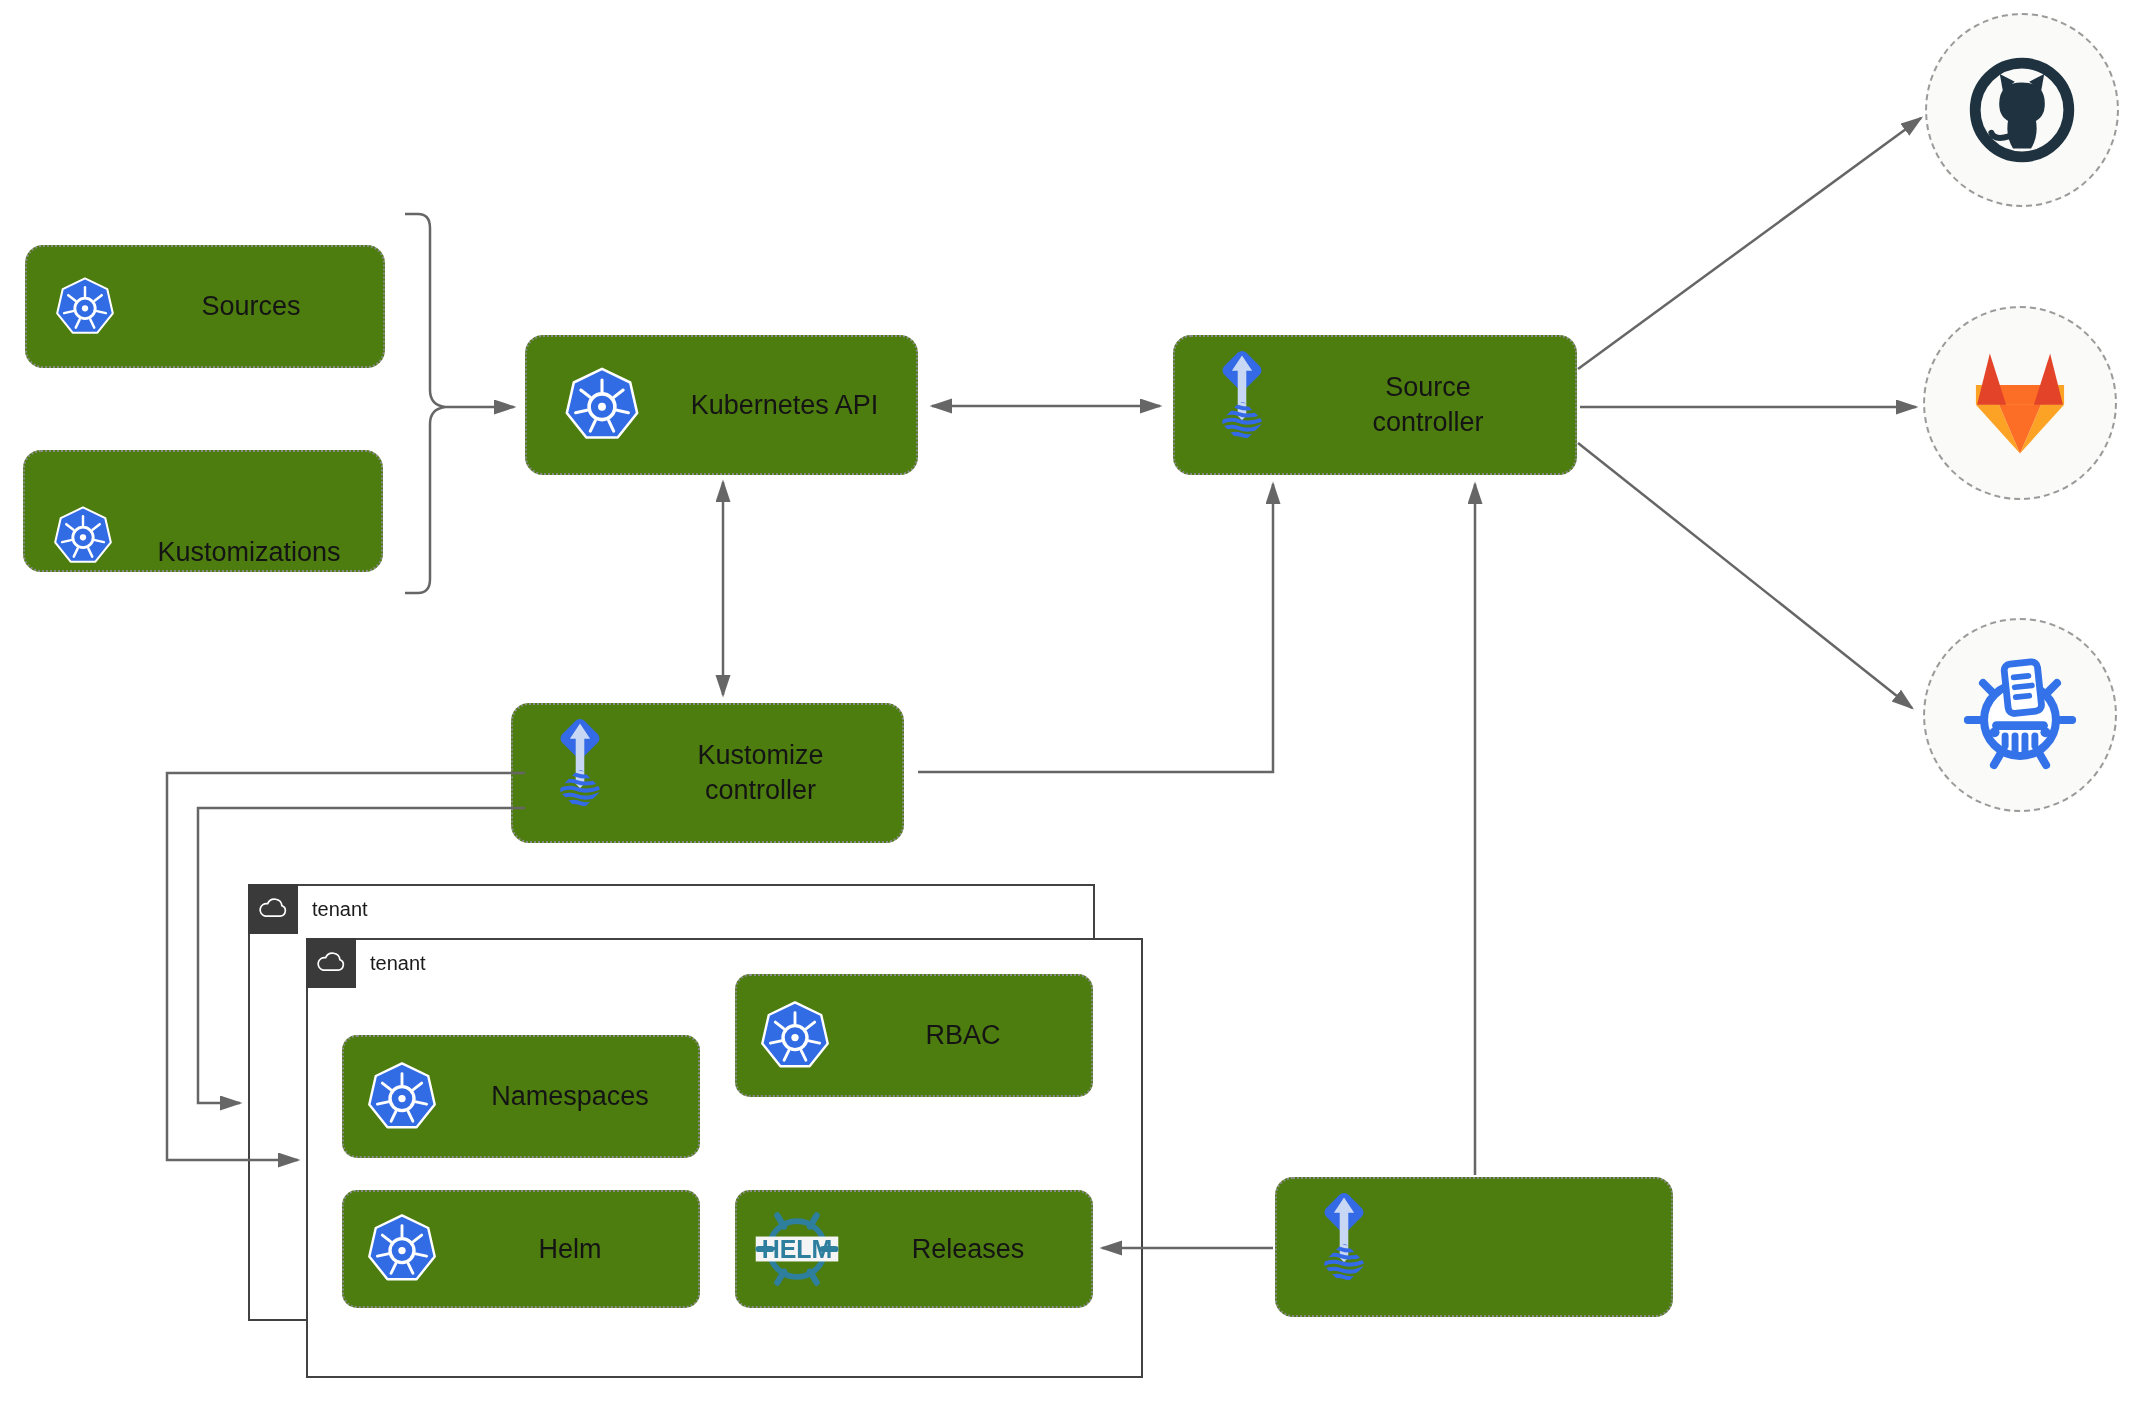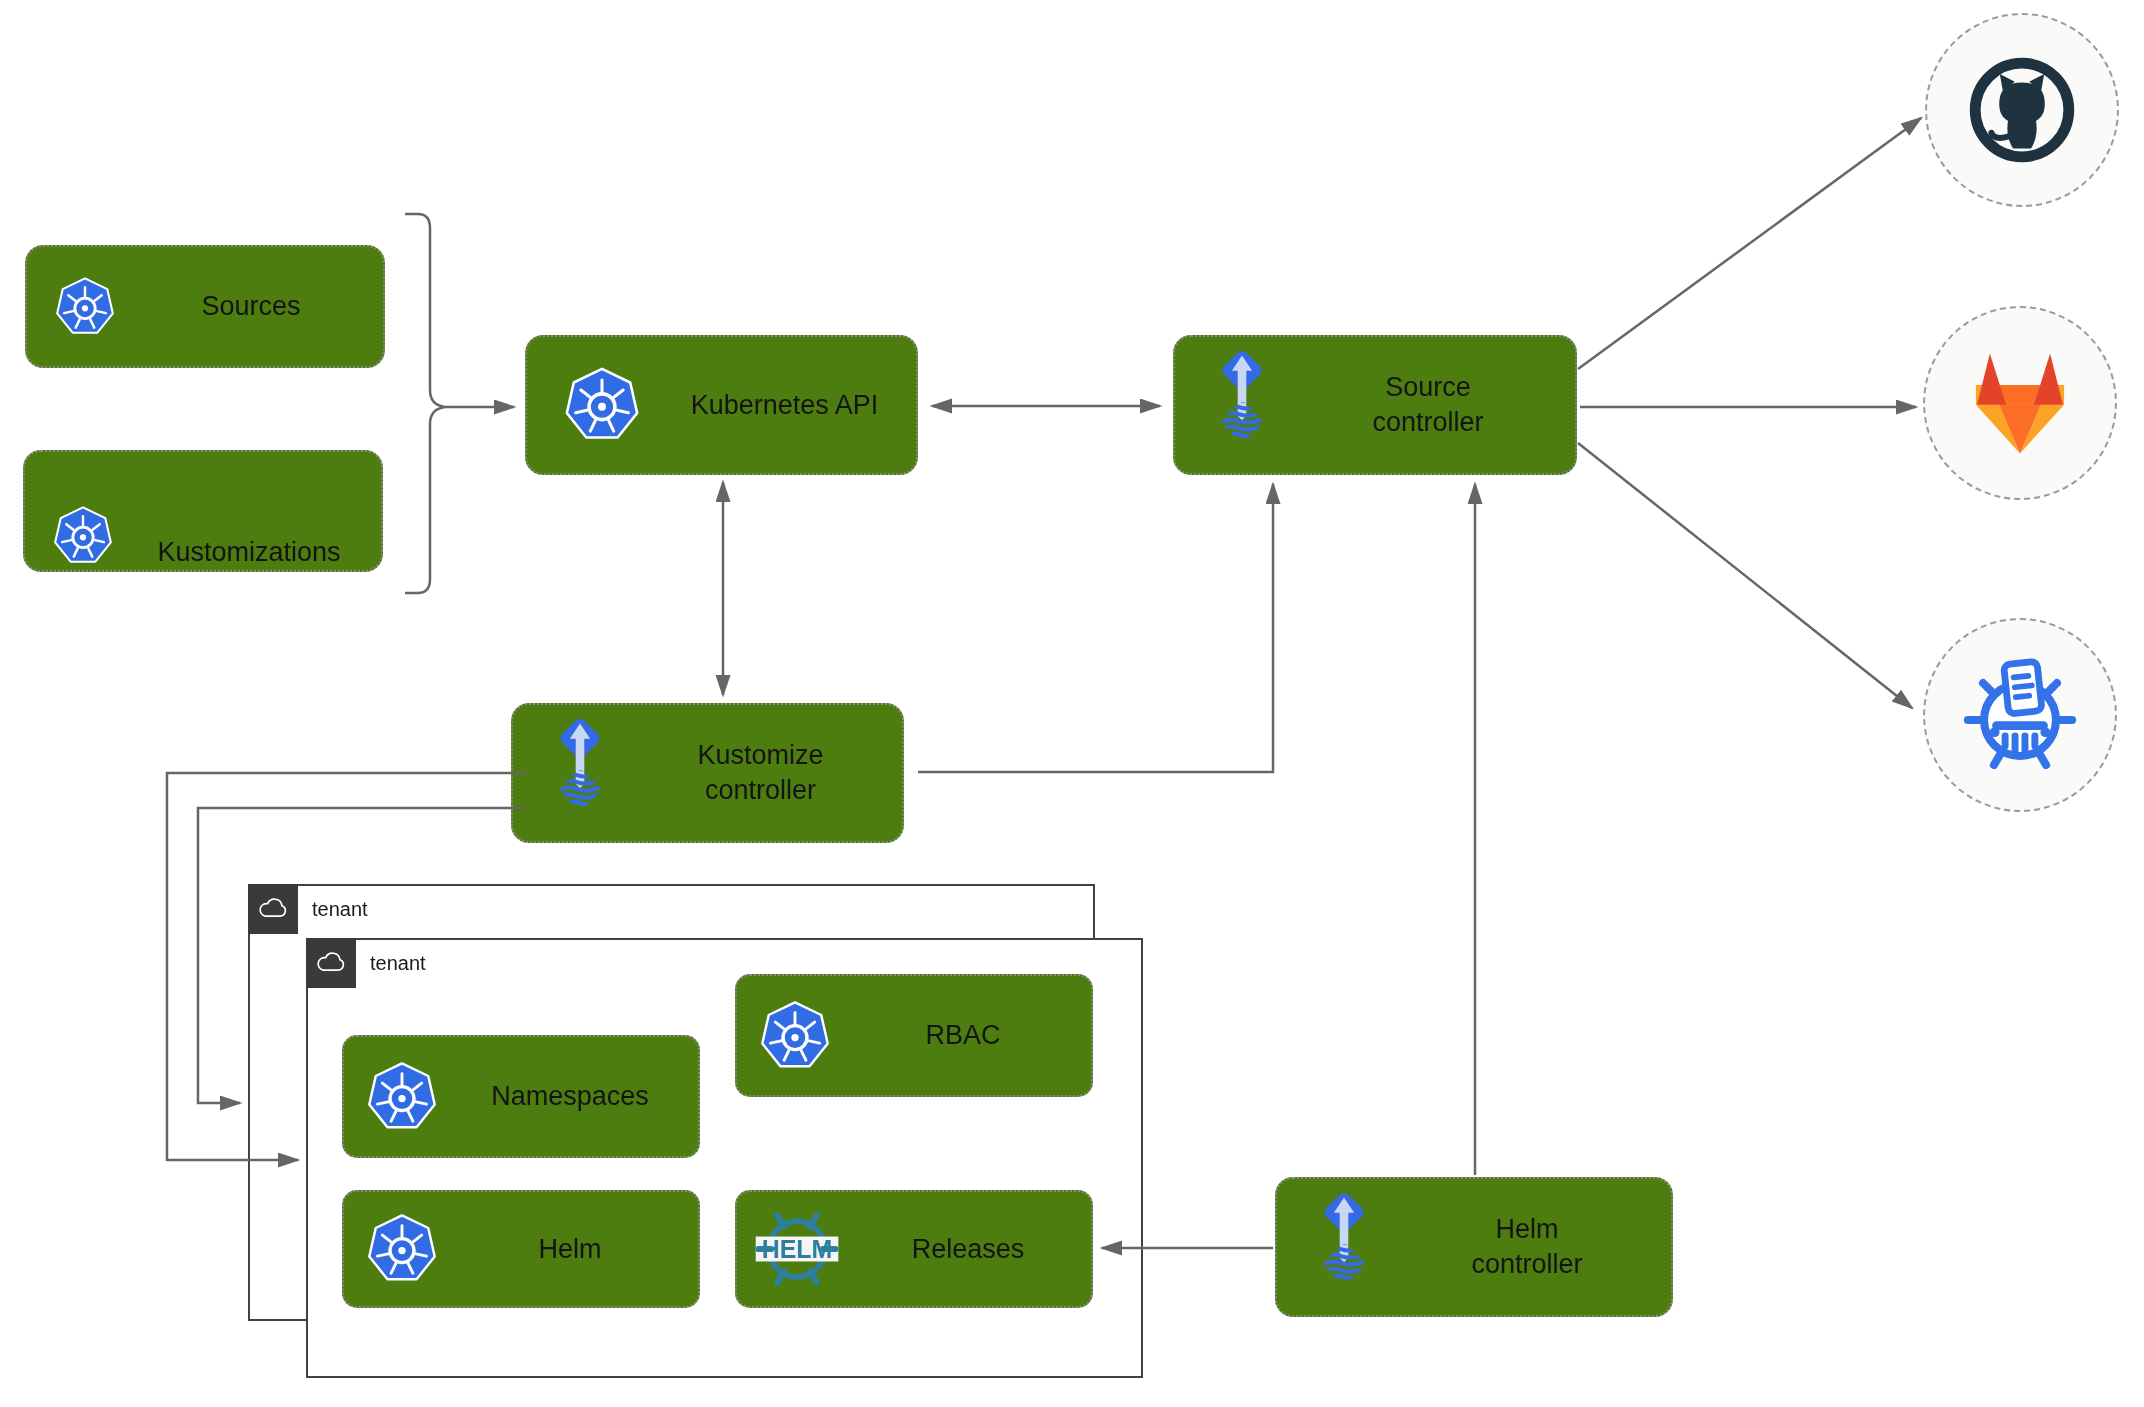--- a/index.html
+++ b/index.html
@@ -182,21 +182,20 @@
   <svg class="node-icon" width="78" height="117" viewBox="0 0 100 150" style="margin-left:28px">
       <use href="#sym-flux"></use>
     </svg>
   <div class="lbl stack">Kustomize controller</div>
 </div>
 
 <div class="node" style="left:1275px;top:1177px;width:398px;height:140px;">
   <svg class="node-icon" width="78" height="117" viewBox="0 0 100 150" style="margin-left:28px">
       <use href="#sym-flux"></use>
     </svg>
-  <div class="lbl stack">Helm controller</div>
 </div>
 
 <div class="node" style="left:342px;top:1035px;width:358px;height:123px;border-radius:15px;">
   <svg class="node-icon" width="80" height="80" viewBox="0 0 100 100" style="margin-left:18px">
       <use href="#sym-k8s"></use>
     </svg>
   <div class="lbl">Namespaces</div>
 </div>
 
 <div class="node" style="left:735px;top:974px;width:358px;height:123px;border-radius:15px;">

